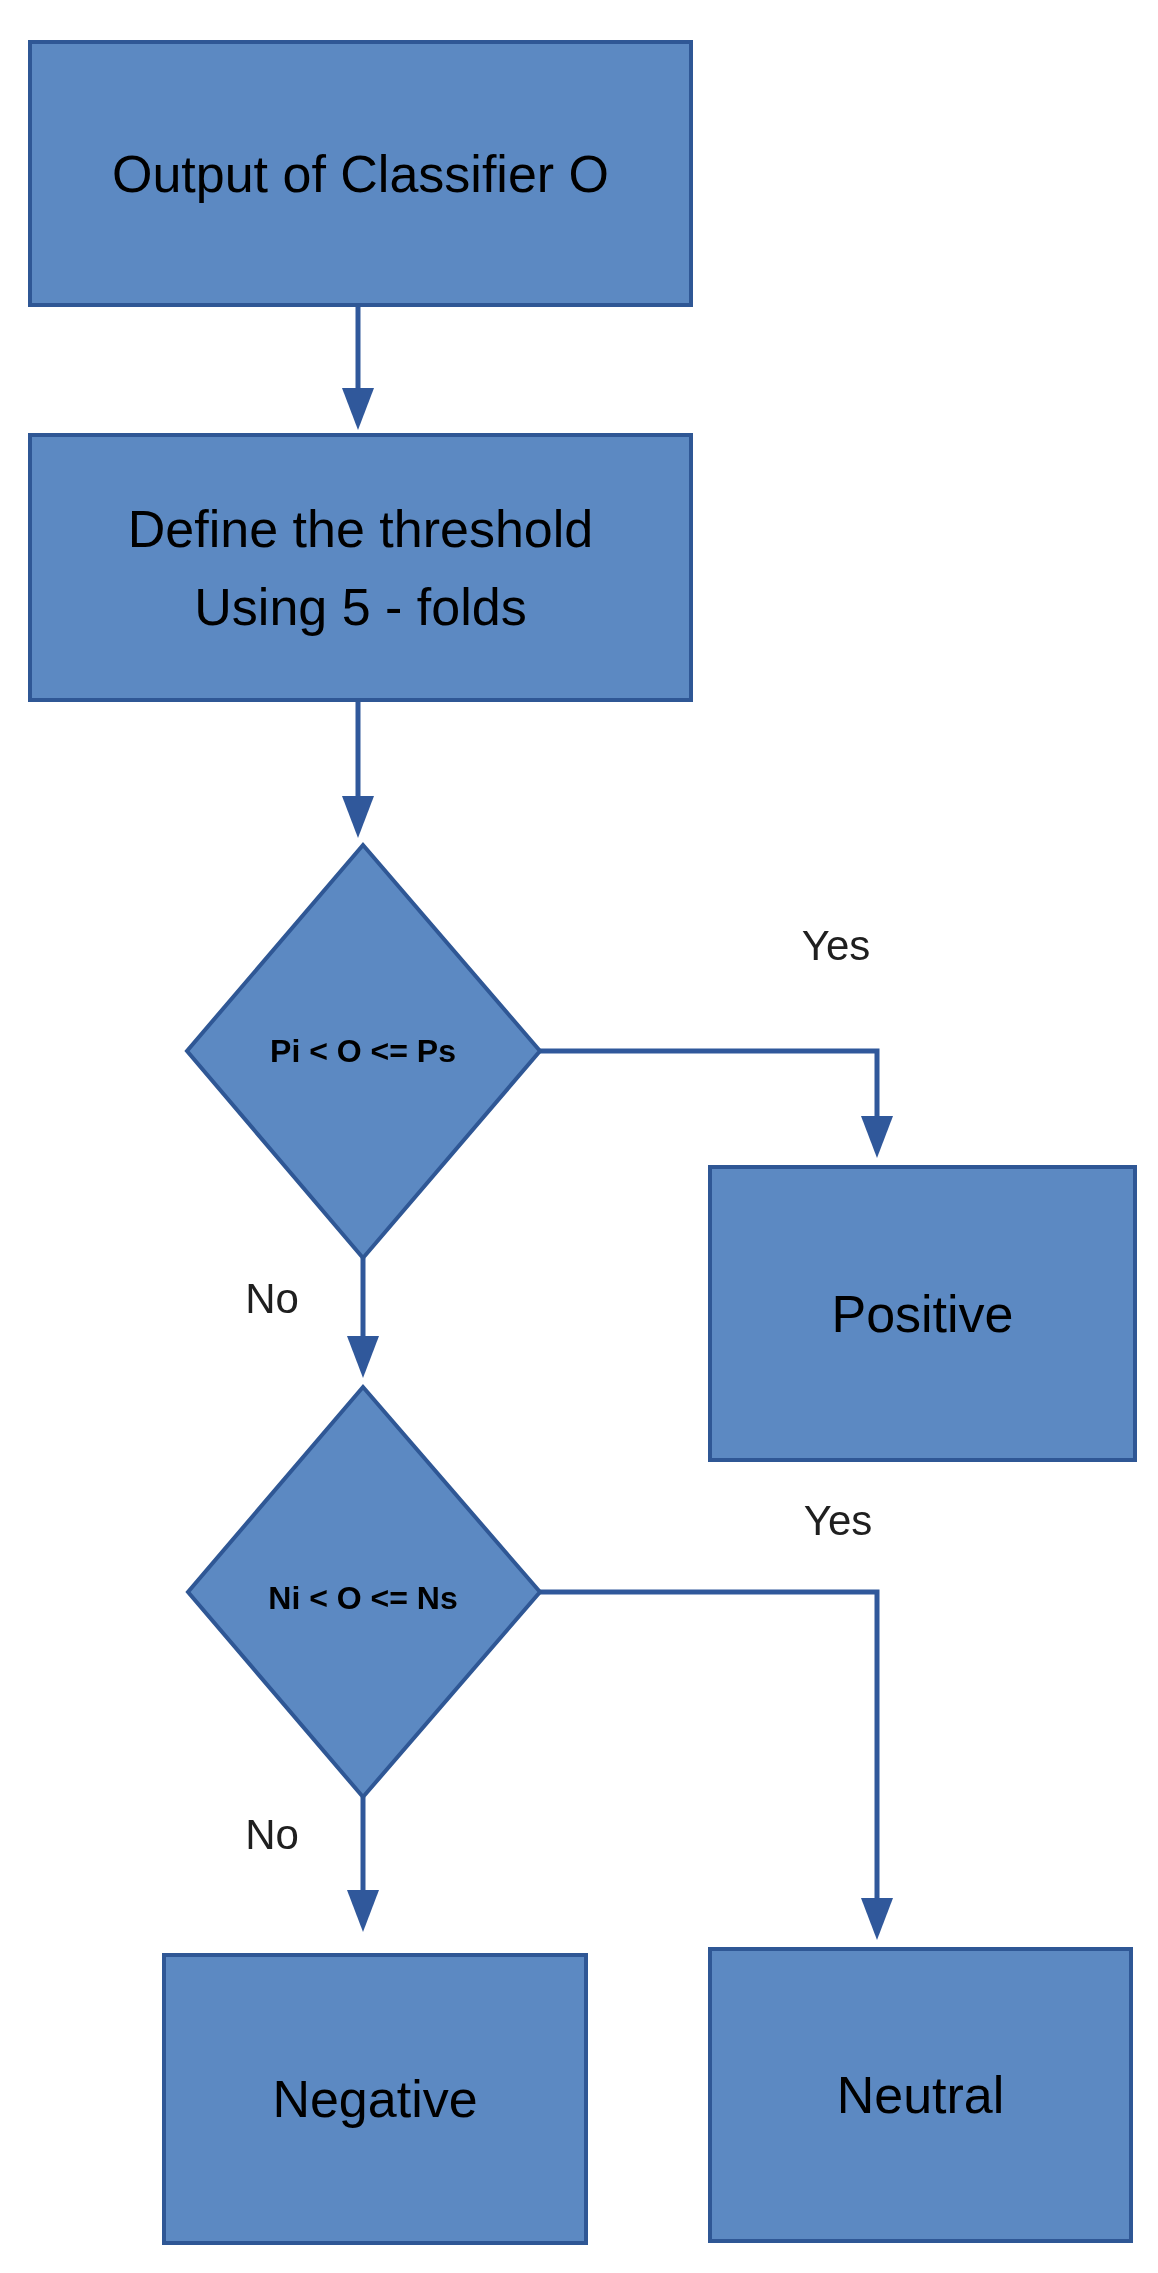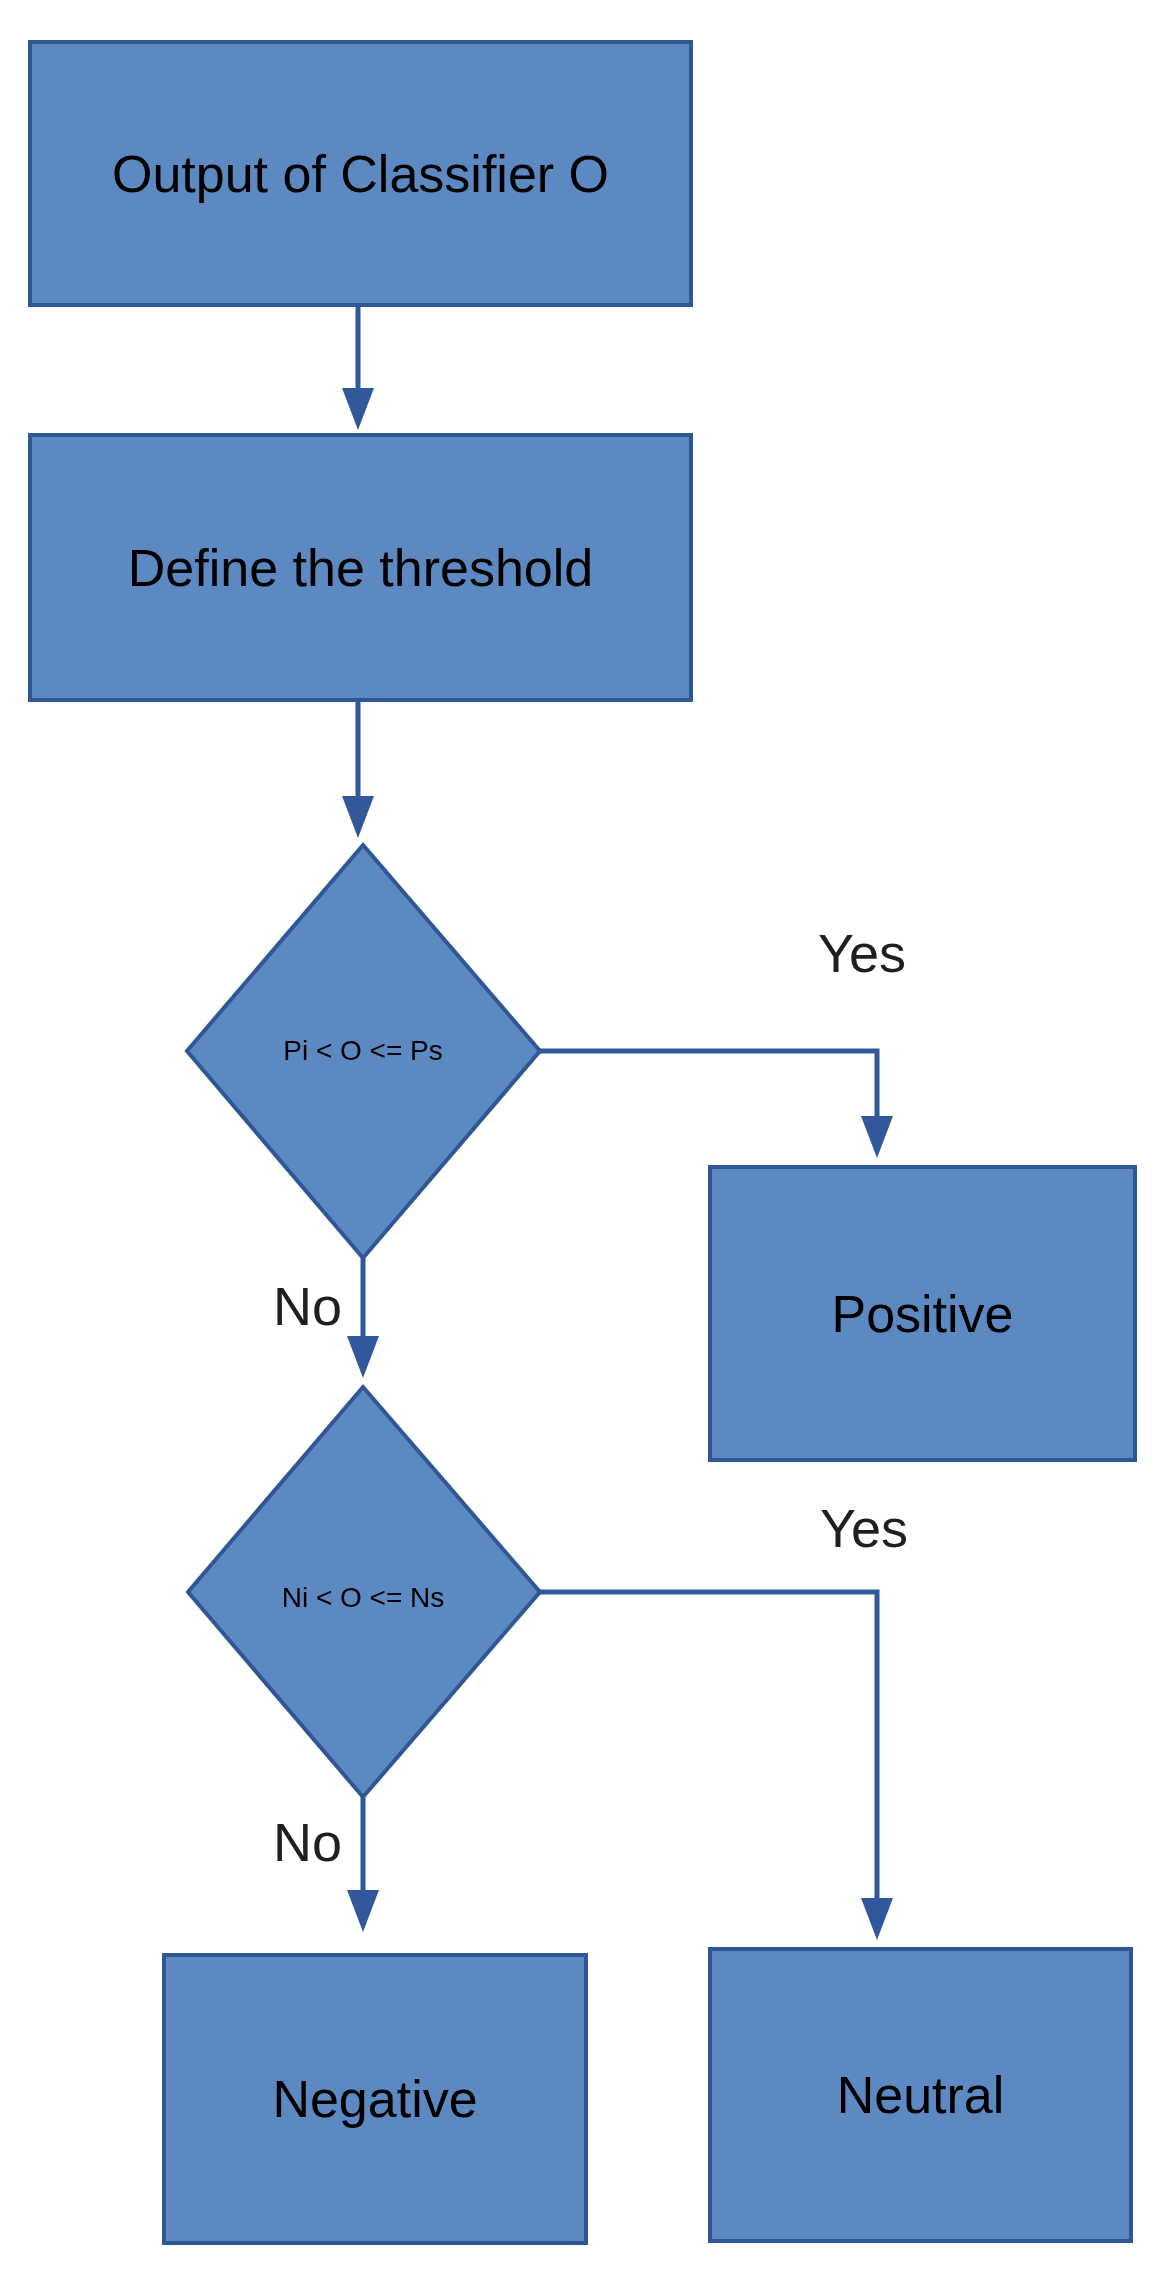--- a/index.html
+++ b/index.html
@@ -41,30 +41,30 @@
     align-items: center;
     justify-content: center;
     text-align: center;
     color: var(--node-text, #000000);
     font-size: 52px;
     line-height: 1.5;
   }
   .diamond-label {
     position: absolute;
     transform: translate(-50%, -50%);
-    font-weight: normal;
-    font-size: 28px;
+    font-weight: bold;
+    font-size: 32px;
     white-space: nowrap;
     color: var(--node-text, #000000);
   }
   .edge-label {
     position: absolute;
     width: 140px;
-    text-align: right;
-    font-size: 54px;
+    text-align: center;
+    font-size: 42px;
     color: var(--label-text, #1f1f1f);
   }
 </style>
 </head>
 <body>
 
 <div class="canvas">
 
   <svg class="layer" viewBox="0 0 1158 2273">
 
@@ -89,20 +89,21 @@
     <polygon class="diamond" points="363,845 540,1051 363,1258 187,1051"></polygon>
     <polygon class="diamond" points="363,1387 540,1592 363,1797 188,1592"></polygon>
   </svg>
 
   <div class="node" style="left:28px; top:40px; width:665px; height:267px;">
     <div>Output of Classifier O</div>
   </div>
 
   <div class="node" style="left:28px; top:433px; width:665px; height:269px;">
     <div>Define the threshold</div>
+    <div>Using 5 - folds</div>
   </div>
 
   <div class="node" style="left:708px; top:1165px; width:429px; height:297px;">
     <div>Positive</div>
   </div>
 
   <div class="node" style="left:162px; top:1953px; width:426px; height:292px;">
     <div>Negative</div>
   </div>
 

